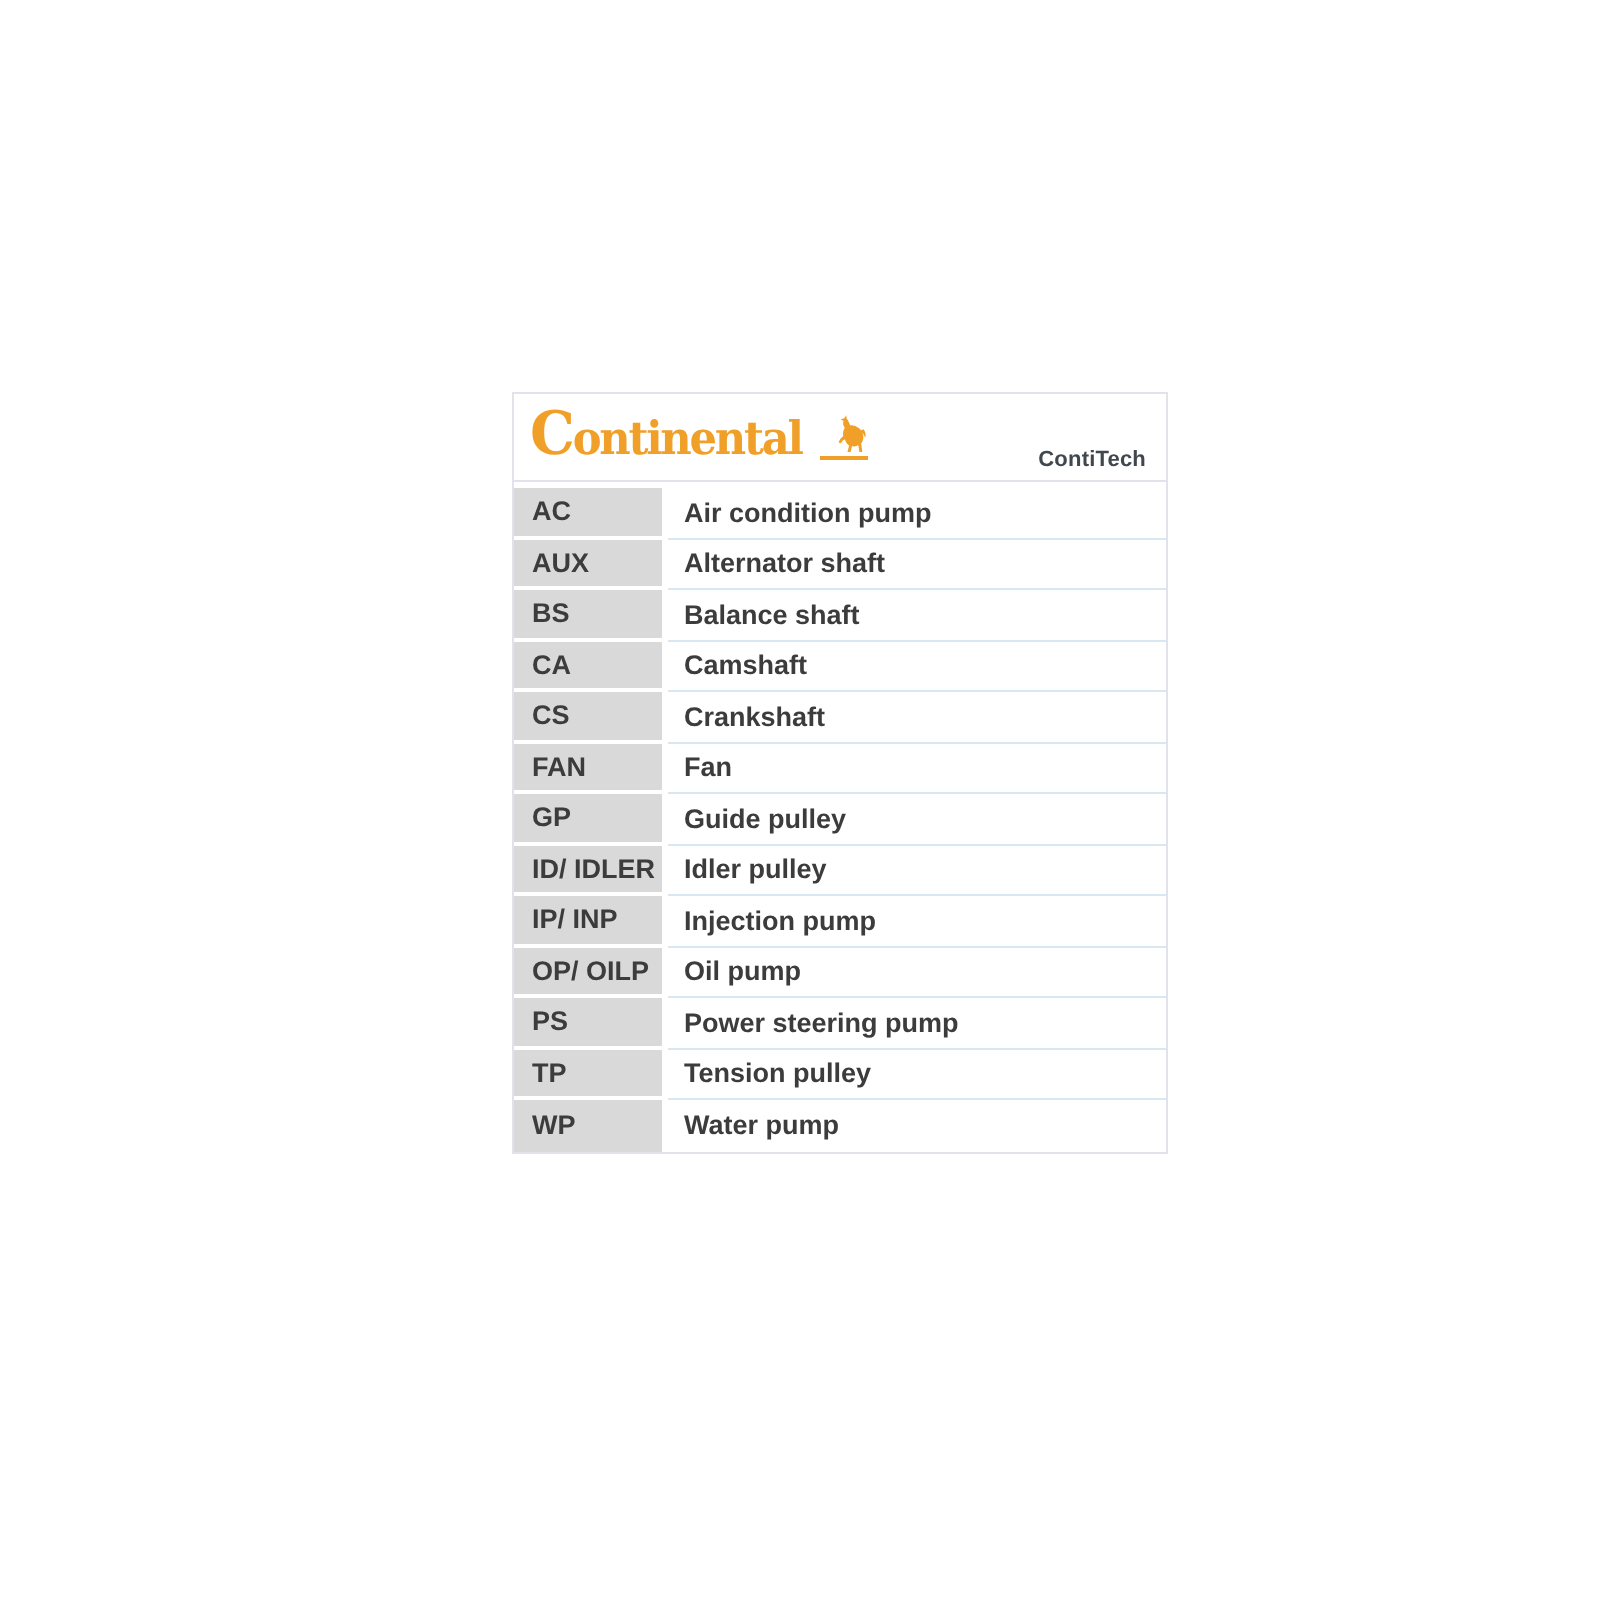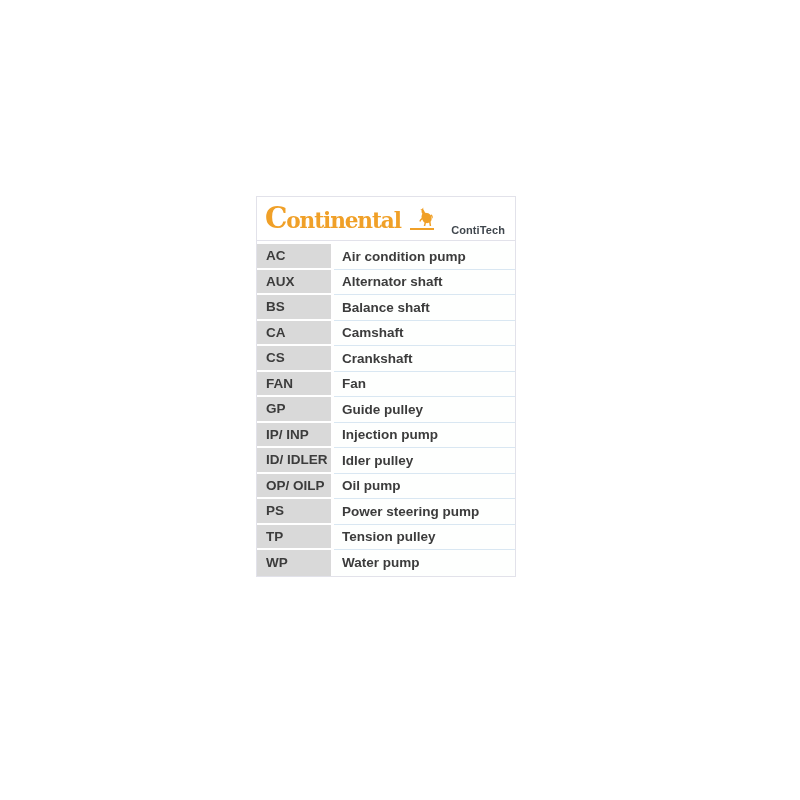--- a/index.html
+++ b/index.html
@@ -7,21 +7,21 @@
   .canvas {
     position:relative;
     width:800px; height:800px;
     background:#ffffff;
     font-family:"Liberation Sans", sans-serif;
     overflow:hidden;
   }
   .panel {
     position:absolute;
     left:256px; top:196px;
-    width:260px;
+    width:328px;
     background:#ffffff;
     border:1px solid #e2e2ea;
   }
   
   .header {
     height:44px;
     display:flex;
     align-items:center;
     justify-content:space-between;
     border-bottom:1px solid #e2e2ea;
@@ -179,29 +179,29 @@
           <div class="meaning">Fan</div>
         </div>
 
         <div class="row">
           <div class="abbr">GP</div>
           <div class="gap"></div>
           <div class="meaning">Guide pulley</div>
         </div>
 
         <div class="row">
+          <div class="abbr">ID/ IDLER</div>
+          <div class="gap"></div>
+          <div class="meaning">Idler pulley</div>
+        </div>
+
+        <div class="row">
           <div class="abbr">IP/ INP</div>
           <div class="gap"></div>
           <div class="meaning">Injection pump</div>
-        </div>
-
-        <div class="row">
-          <div class="abbr">ID/ IDLER</div>
-          <div class="gap"></div>
-          <div class="meaning">Idler pulley</div>
         </div>
 
         <div class="row">
           <div class="abbr">OP/ OILP</div>
           <div class="gap"></div>
           <div class="meaning">Oil pump</div>
         </div>
 
         <div class="row">
           <div class="abbr">PS</div>

